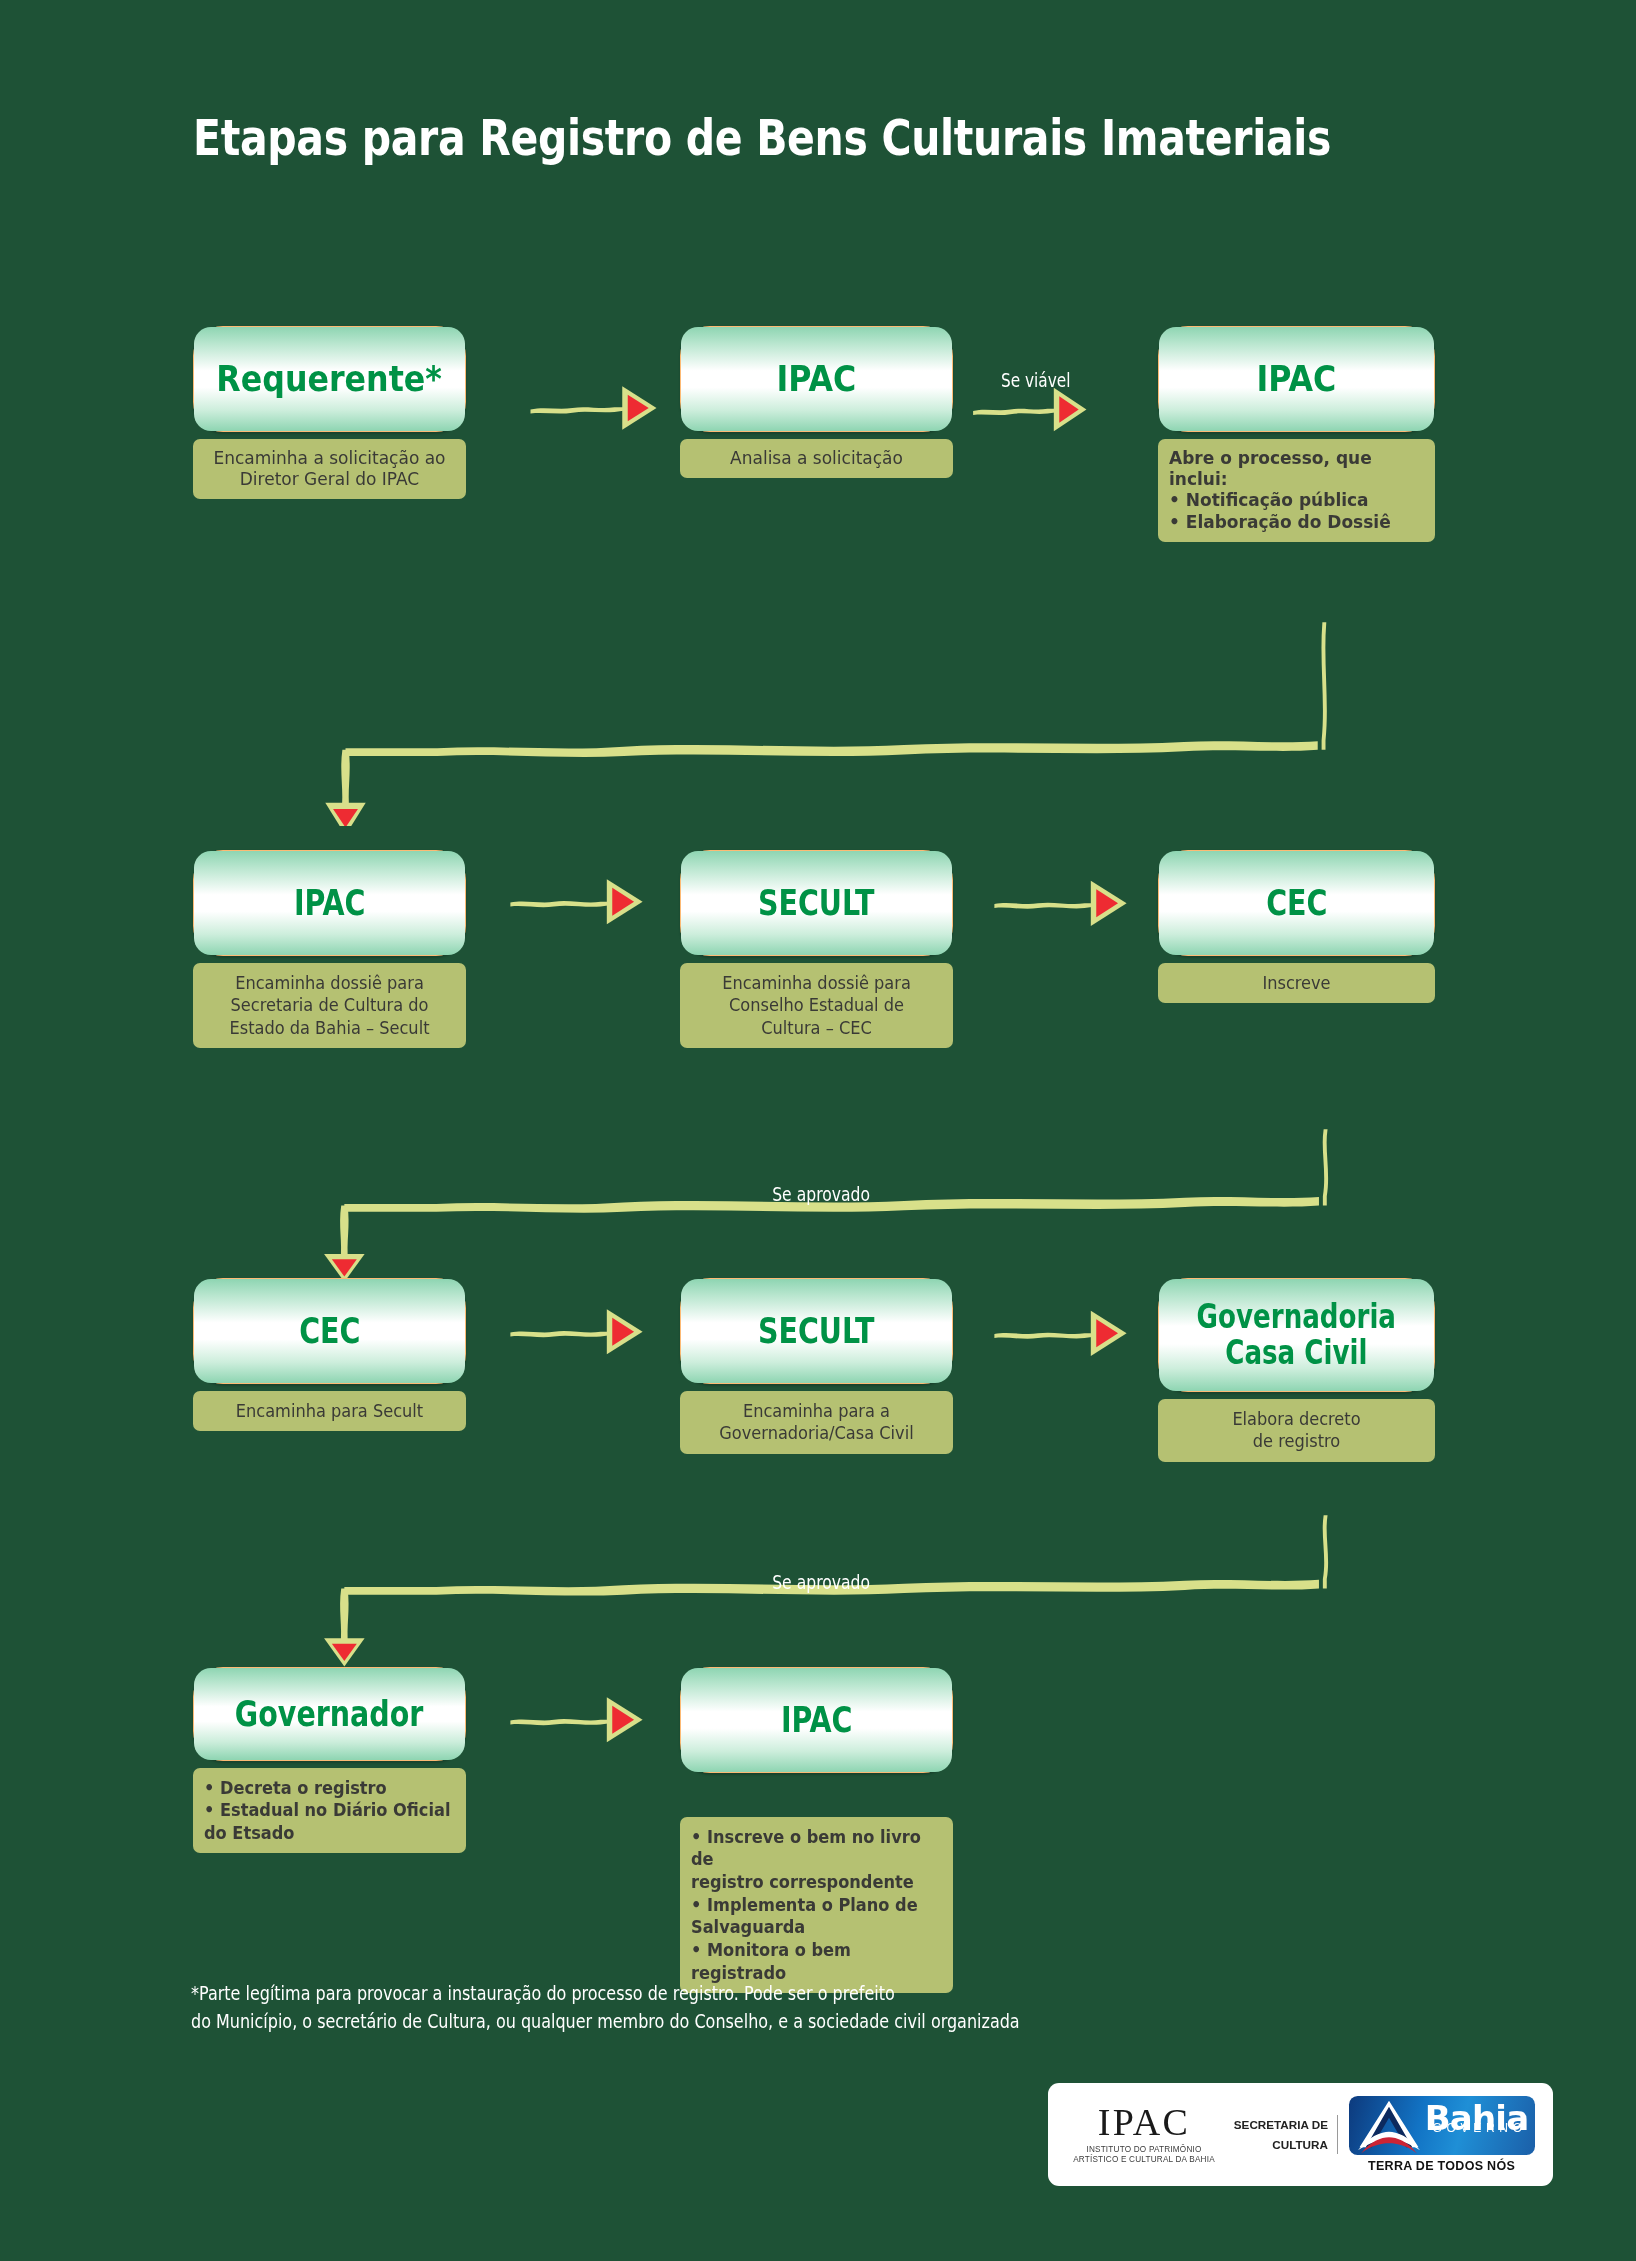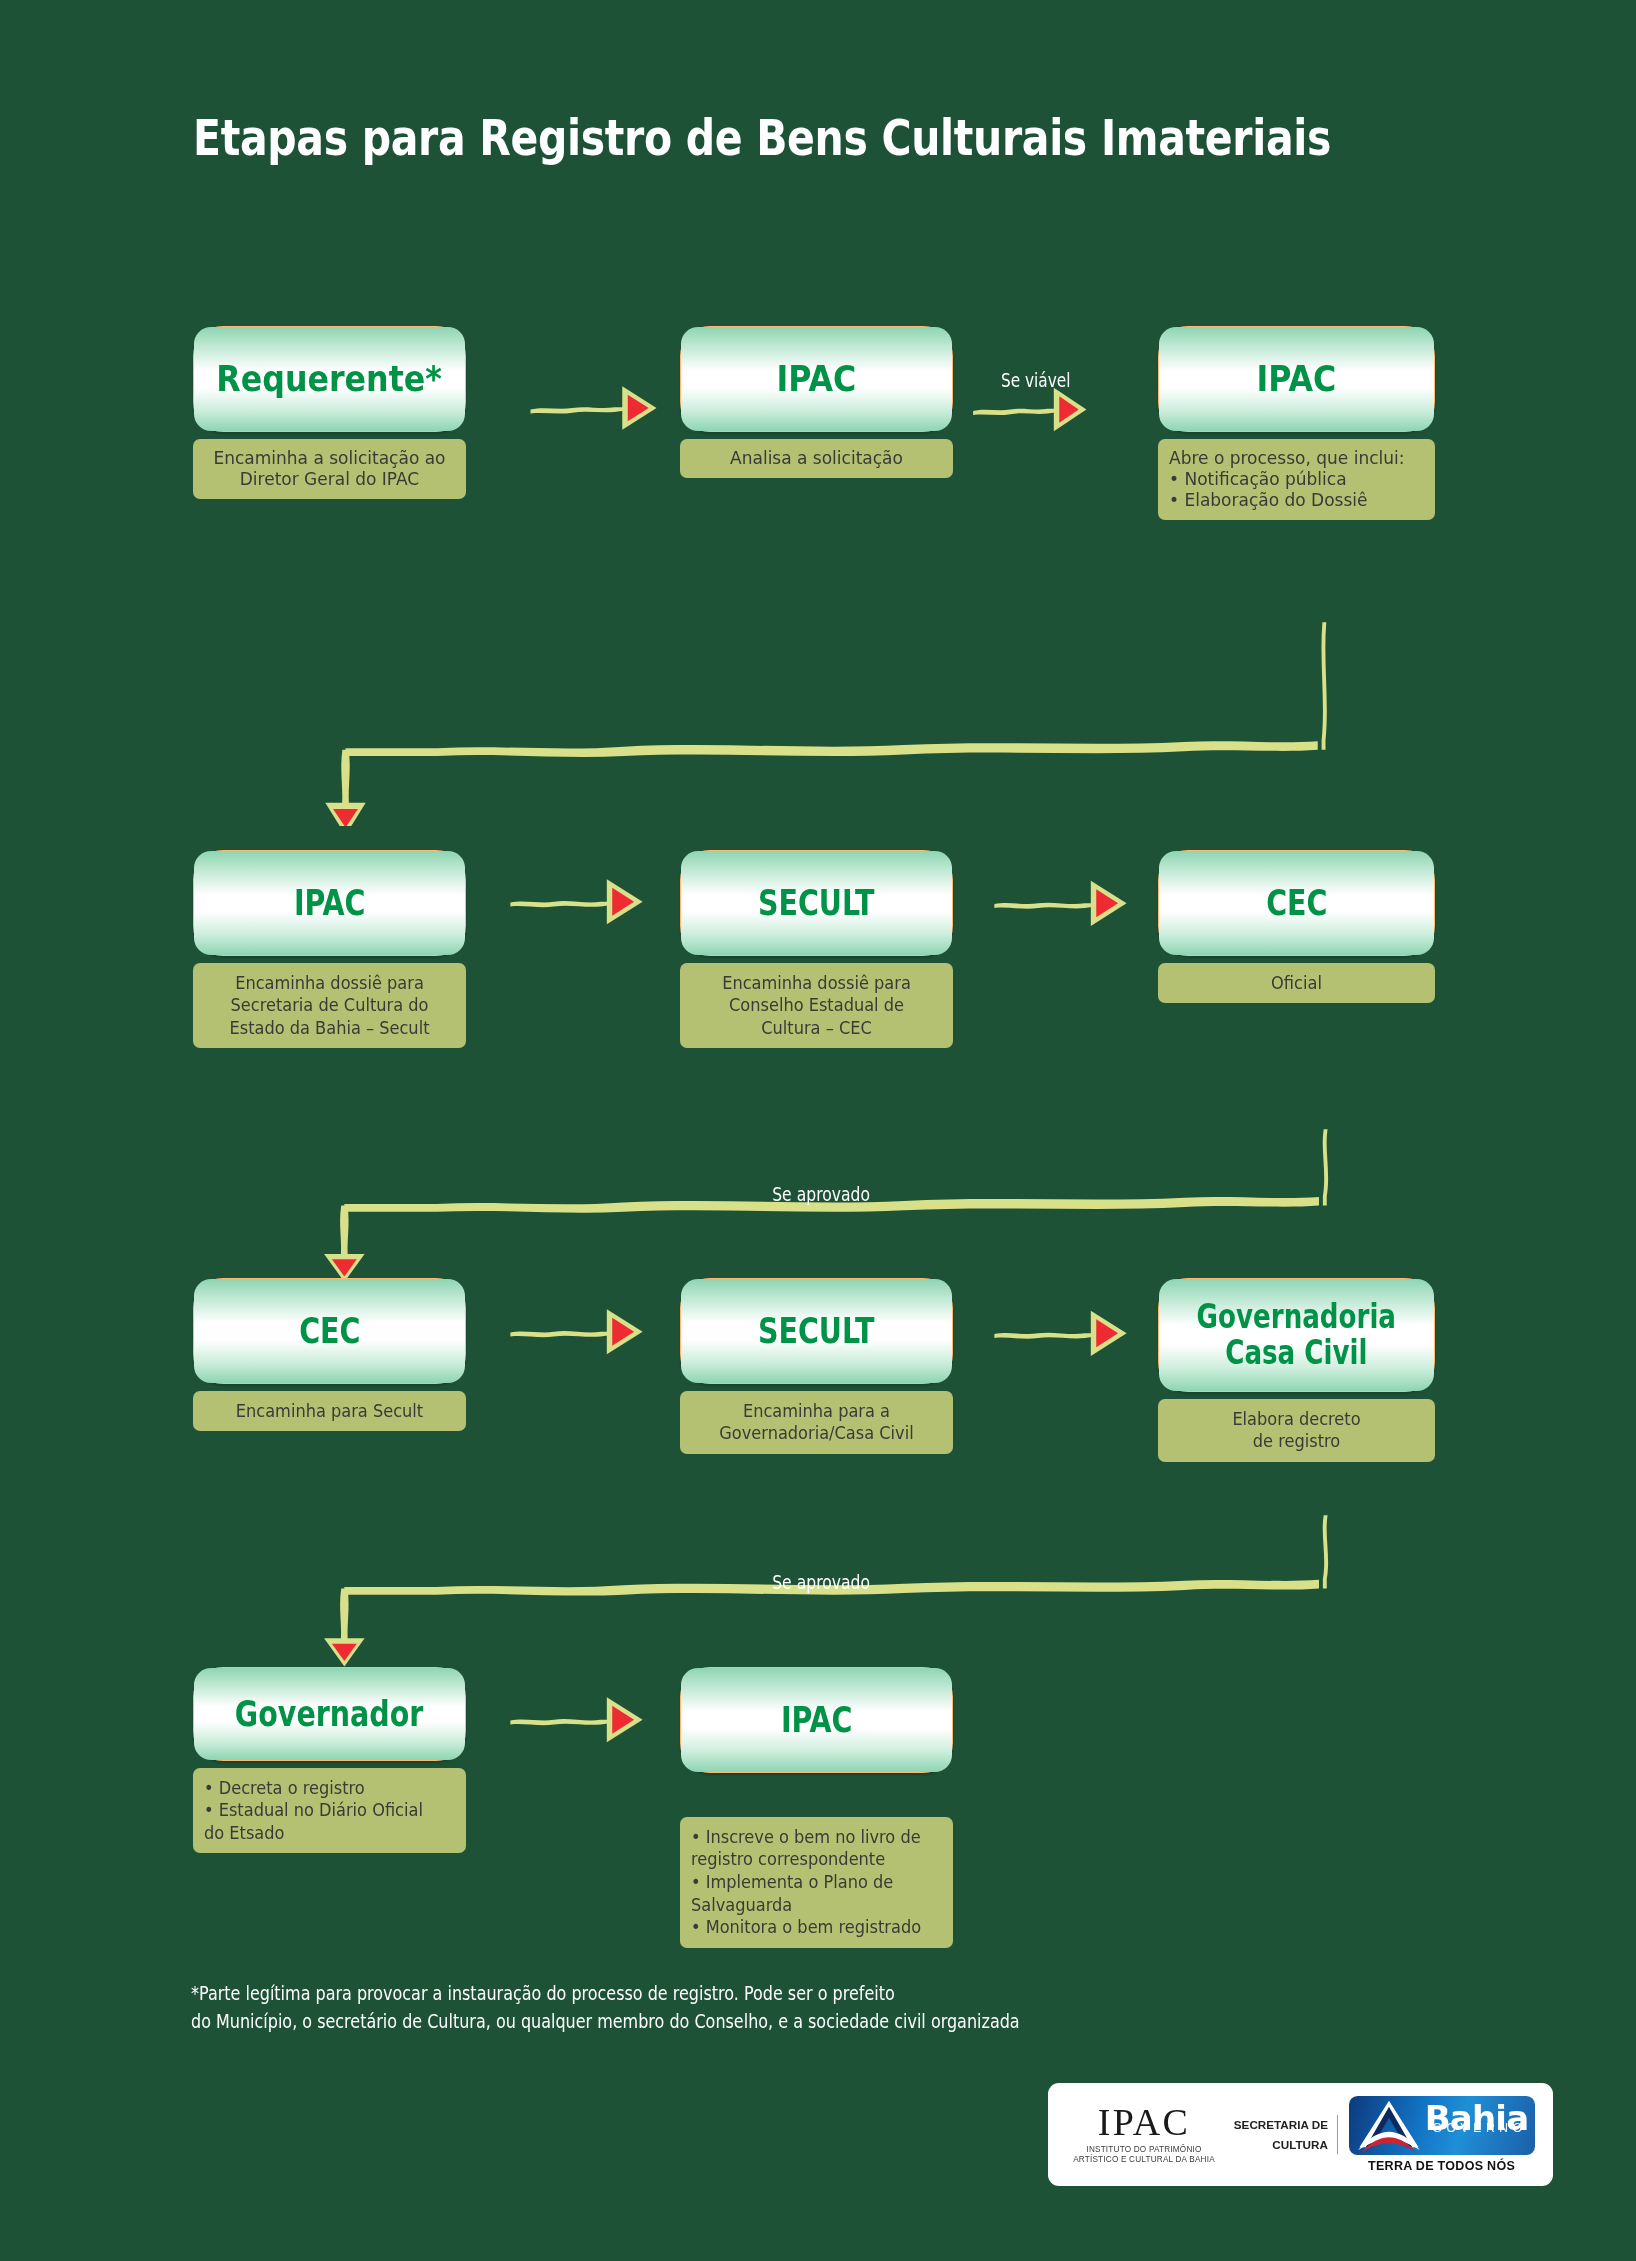--- a/index.html
+++ b/index.html
@@ -64,21 +64,21 @@
     margin-top:7px;
     background:#b5c172;
     border-radius:7px;
     color:#3a3a36;
     font-family:"DejaVu Sans", sans-serif;
     font-size:17px;
     line-height:1.26;
     padding:8.6px 11px;
     text-align:center;
   }
-  .node-desc.left  { text-align:left; }
+  .node-desc.left  { text-align:left;font-weight:bold; }
   .node-desc .sub  { margin-top:14px; text-align:left; }
   .node-desc .bullet { display:block; text-align:left; }
 
   
   .narrow .node-desc, .narrow .node-title { font-family:"DejaVu Sans Condensed","DejaVu Sans", sans-serif; }
   .narrow .node-desc { font-size:18px; }
 
   
   .h-arrow { position:absolute; }
   .h-arrow svg { display:block; }
@@ -294,21 +294,21 @@
     <path d="M135,21 L163,39 L135,57 Z" fill="#ee2b32"></path>
   </svg>
 </div>
 
 <div class="node narrow" style="left:1158px; top:850px; width:277px;">
   <div class="node-head">
     <div class="node-head-inner" style="height:104px;">
       <span class="node-title">CEC</span>
     </div>
   </div>
-  <div class="node-desc">Oficial</div>
+  <div class="node-desc">Inscreve</div>
 </div>
 
 <div class="u-conn" style="left:296px; top:1126px;">
   <svg width="1037" height="156" viewBox="0 0 1330 200">
     <path d="M1318,4 C1314,30 1322,60 1317,90 L1317,102 L1312,102 C1260,106 1200,100 1140,104 C1020,110 900,102 780,108 C660,114 540,104 420,110 C340,114 260,106 180,110 L62,110 L62,100 L180,100 C260,96 340,104 420,98 C540,92 660,102 780,96 C900,90 1020,98 1140,92 C1200,89 1260,95 1312,91 L1312,102 L1322,102 L1322,90 C1327,60 1319,30 1323,4 Z" fill="#d8e08a"></path>
     <path d="M58,102 C54,128 60,150 57,172 L67,172 C64,150 70,128 66,102 Z" fill="#d8e08a"></path>
     <path d="M36,164 L88,164 L62,200 Z" fill="#d8e08a"></path>
     <path d="M46,171 L78,171 L62,193 Z" fill="#ee2b32"></path>
   </svg>
 </div>

